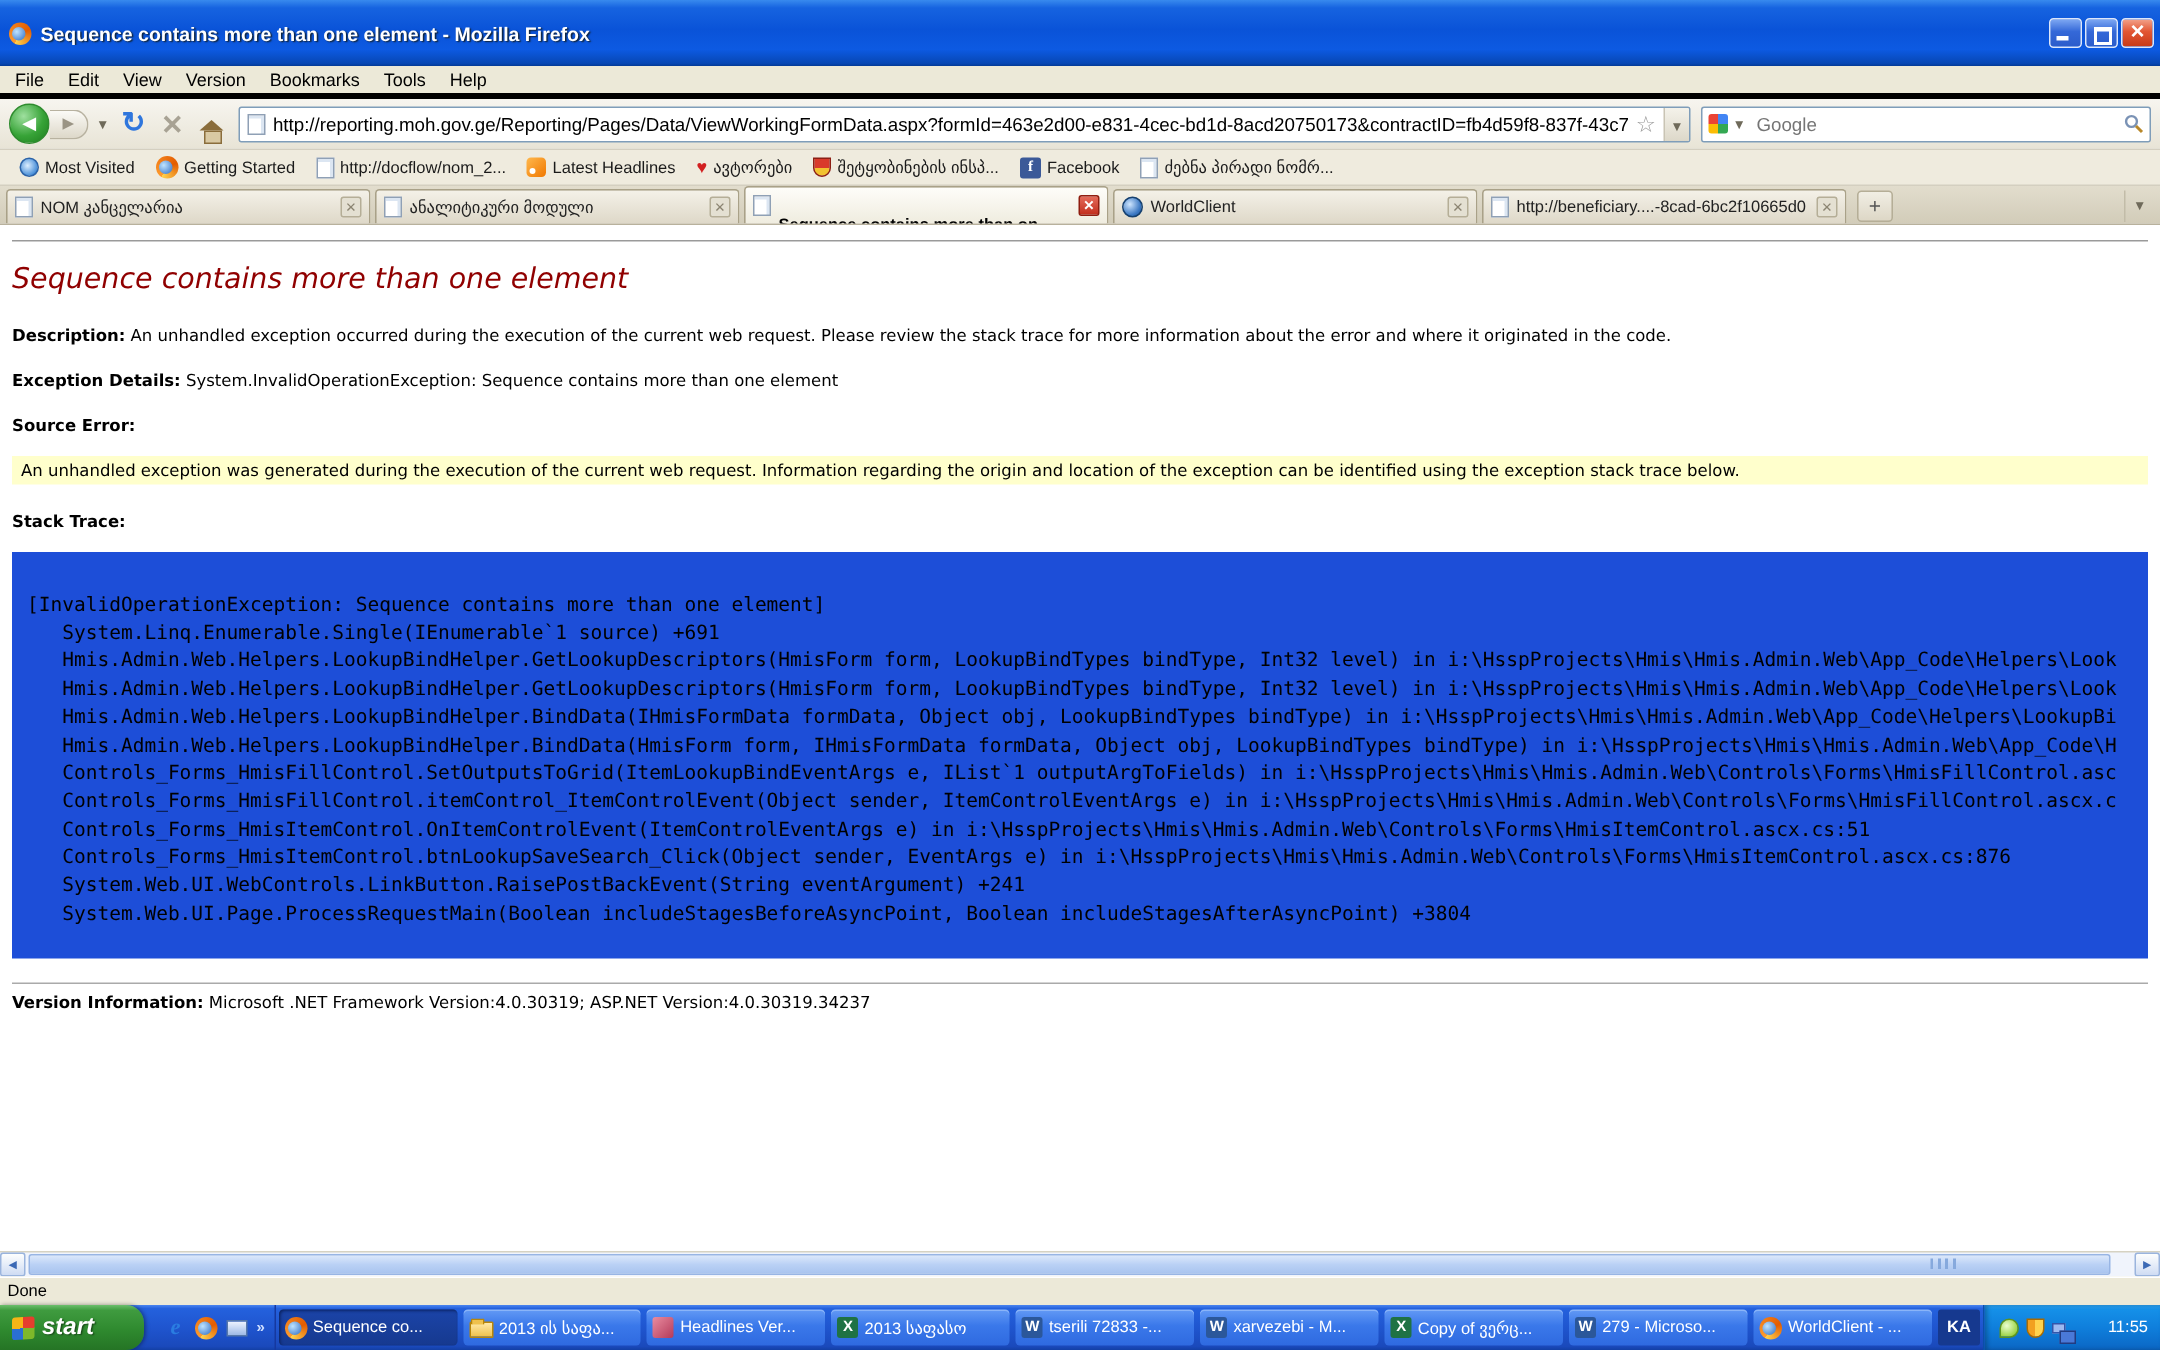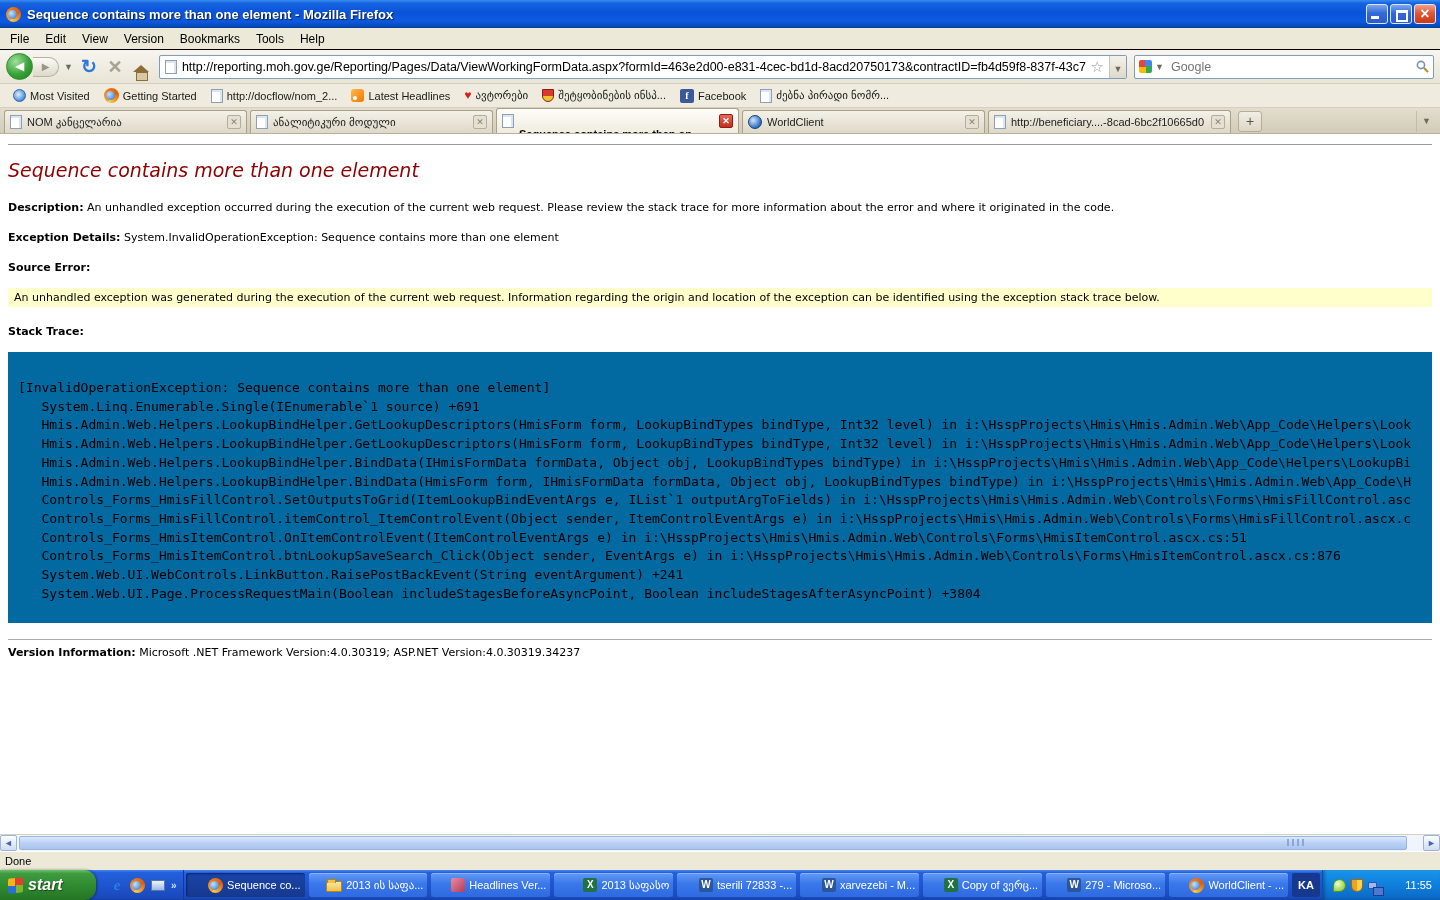--- a/index.html
+++ b/index.html
@@ -1,35 +1,35 @@
 <!DOCTYPE html>
 <html><head>
 <meta charset="utf-8">
 <style>
   * { box-sizing: border-box; margin: 0; padding: 0; }
   html,body { width:1440px; height:900px; overflow:hidden; }
   body { font-family:"Liberation Sans",sans-serif; background:#fff; }
   .screen { width:1440px; height:900px; display:flex; flex-direction:column; }
 
   
-  .titlebar { height:28px; flex:none; display:flex; align-items:center; padding:0 4px 0 6px;
+  .titlebar { height:44px; flex:none; display:flex; align-items:center; padding:0 4px 0 6px;
     background:linear-gradient(180deg,#388aee 0%,#1663e0 12%,#0a53d8 45%,#0d5ae2 75%,#0747b4 96%,#033a96 100%); }
   .titlebar .title { color:#fff; font-weight:bold; font-size:13px; margin-left:6px; flex:1;
     text-shadow:1px 1px 1px #123; white-space:nowrap; overflow:hidden; }
   .winbtn { width:22px; height:20px; margin-left:2px; border-radius:3px; border:1px solid #dce6fa;
     background:linear-gradient(180deg,#7da7f2,#3468d8 45%,#2b5ccb); position:relative; cursor:default; }
   .winbtn.close { background:linear-gradient(180deg,#f2a088,#e25633 45%,#c83a18); }
   .winbtn.min::after { content:""; position:absolute; left:4px; bottom:4px; width:8px; height:3px; background:#fff; }
   .winbtn.restore::after { content:""; position:absolute; left:5px; top:5px; width:8px; height:7px;
     border:2px solid #fff; border-top-width:3px; }
   .winbtn.close::after { content:"×"; position:absolute; left:0; right:0; top:-1px; text-align:center;
     color:#fff; font-weight:bold; font-size:16px; line-height:20px; }
 
   
-  .menubar { height:22px; flex:none; background:#ece9d8; border-bottom:1px solid #000000;
+  .menubar { height:22px; flex:none; background:#ece9d8; border-bottom:4px solid #000000;
     display:flex; align-items:center; padding-left:2px; }
   .menubar .mi { font-size:12px; color:#000; padding:2px 8px; cursor:default; }
 
   
   .navbar { height:34px; flex:none; background:linear-gradient(180deg,#f7f5ef,#e8e4d6);
     border-bottom:1px solid #d4cfc0; display:flex; align-items:center; padding:0 6px; }
   .btn-back { width:27px; height:27px; border-radius:50%; flex:none;
     background:radial-gradient(circle at 35% 30%,#9fe09f,#37a337 55%,#1d7d1d); border:1px solid #2e8b2e;
     color:#fff; text-align:center; line-height:25px; font-size:12px; }
   .btn-fwd { width:26px; height:20px; flex:none; border:1px solid #b8b2a0; border-left:none;
@@ -127,21 +127,21 @@
   .content { flex:1; background:#fff; overflow:hidden; position:relative;
     font-family:"DejaVu Sans",sans-serif; }
   .page-body { padding:10px 8px 0 8px; }
   .err-h1 { color:#ff0000; font-size:23px; font-weight:normal; margin:8px 0 10px 0; }
   .rule { border:none; border-top:1px solid #9a9a9a; margin:0 0 14px 0; }
   .err-h2 { color:#900000; font-size:19px; font-style:italic; font-weight:normal; margin:10px 0 20px 0; }
   .meta-line { font-size:11px; color:#000; margin-bottom:17px; }
   .meta-line b { font-weight:bold; }
   .src-label { font-size:11px; font-weight:bold; margin-bottom:14px; }
   .yellow-note { background:#ffffcc; font-size:11px; padding:3px 6px; margin:0 0 18px 0; white-space:nowrap; overflow:hidden; }
-  .stack-box { background:#0369a1; margin:12px 0 16px 0; padding:27px 0 20px 10px; overflow:hidden; }
+  .stack-box { background:#1d4ed8; margin:12px 0 16px 0; padding:27px 0 20px 10px; overflow:hidden; }
   .stack-box .sline { font-family:"DejaVu Sans Mono",monospace; font-size:13px; line-height:18.7px;
     white-space:pre; color:#000; }
   .ver-rule { border:none; border-top:1px solid #aaa; margin:2px 0 6px 0; }
   .ver-line { font-size:11px; }
 
   
   .hscroll { height:17px; flex:none; background:#f0f4fc; display:flex; align-items:stretch; border-top:1px solid #d6d2c2; }
   .sb-btn { width:17px; flex:none; background:linear-gradient(180deg,#fdfefe,#cfdcf3);
     border:1px solid #9ab4dd; border-radius:2px; color:#3b69b5; font-size:9px; line-height:15px; text-align:center; }
   .sb-track { flex:1; position:relative; }
@@ -161,21 +161,21 @@
   .startbtn { width:96px; flex:none; display:flex; align-items:center; gap:5px; padding-left:8px;
     border-radius:0 12px 12px 0; margin-right:8px;
     background:linear-gradient(180deg,#6cbf6c 0%,#3f9b3f 12%,#2f8a2f 55%,#257425 100%);
     box-shadow:1px 0 3px rgba(0,0,0,.4); }
   .startbtn .stext { color:#fff; font-size:16px; font-weight:bold; font-style:italic; text-shadow:1px 1px 1px #1a4d1a; }
   .quicklaunch { display:flex; align-items:center; gap:6px; padding:0 6px; flex:none;
     border-right:1px solid #1538a0; }
   .ql-chev { color:#cfe0ff; font-size:10px; font-weight:bold; }
   .taskitem { flex:1; max-width:120px; margin:3px 2px; border-radius:3px; display:flex; align-items:center;
     gap:4px; padding:0 4px; overflow:hidden;
-    background:linear-gradient(180deg,#639af5,#3a78ea 45%,#2f6ae0); box-shadow:inset 0 1px 0 #8ab4f8;justify-content:flex-end; }
+    background:linear-gradient(180deg,#639af5,#3a78ea 45%,#2f6ae0); box-shadow:inset 0 1px 0 #8ab4f8; }
   .taskitem.active { background:linear-gradient(180deg,#1b44a8,#16398f); box-shadow:inset 1px 1px 2px #0c2566; }
   .taskitem .tklabel { color:#fff; font-size:11px; white-space:nowrap; overflow:hidden; }
   .langbtn { width:28px; flex:none; margin:3px 2px; border-radius:2px; background:#16398f;
     color:#fff; font-size:11px; font-weight:bold; display:flex; align-items:center; justify-content:center; }
   .tray { width:118px; flex:none; display:flex; align-items:center; gap:5px; padding:0 8px 0 10px;
     background:linear-gradient(180deg,#2ba0f0 0%,#1590e8 10%,#0f7fdc 50%,#0b66c4 100%);
     border-left:1px solid #0a4fa8; box-shadow:inset 2px 0 3px rgba(0,0,0,.25); }
   .tray .clock { color:#fff; font-size:11px; margin-left:auto; }
 </style>
 </head>

